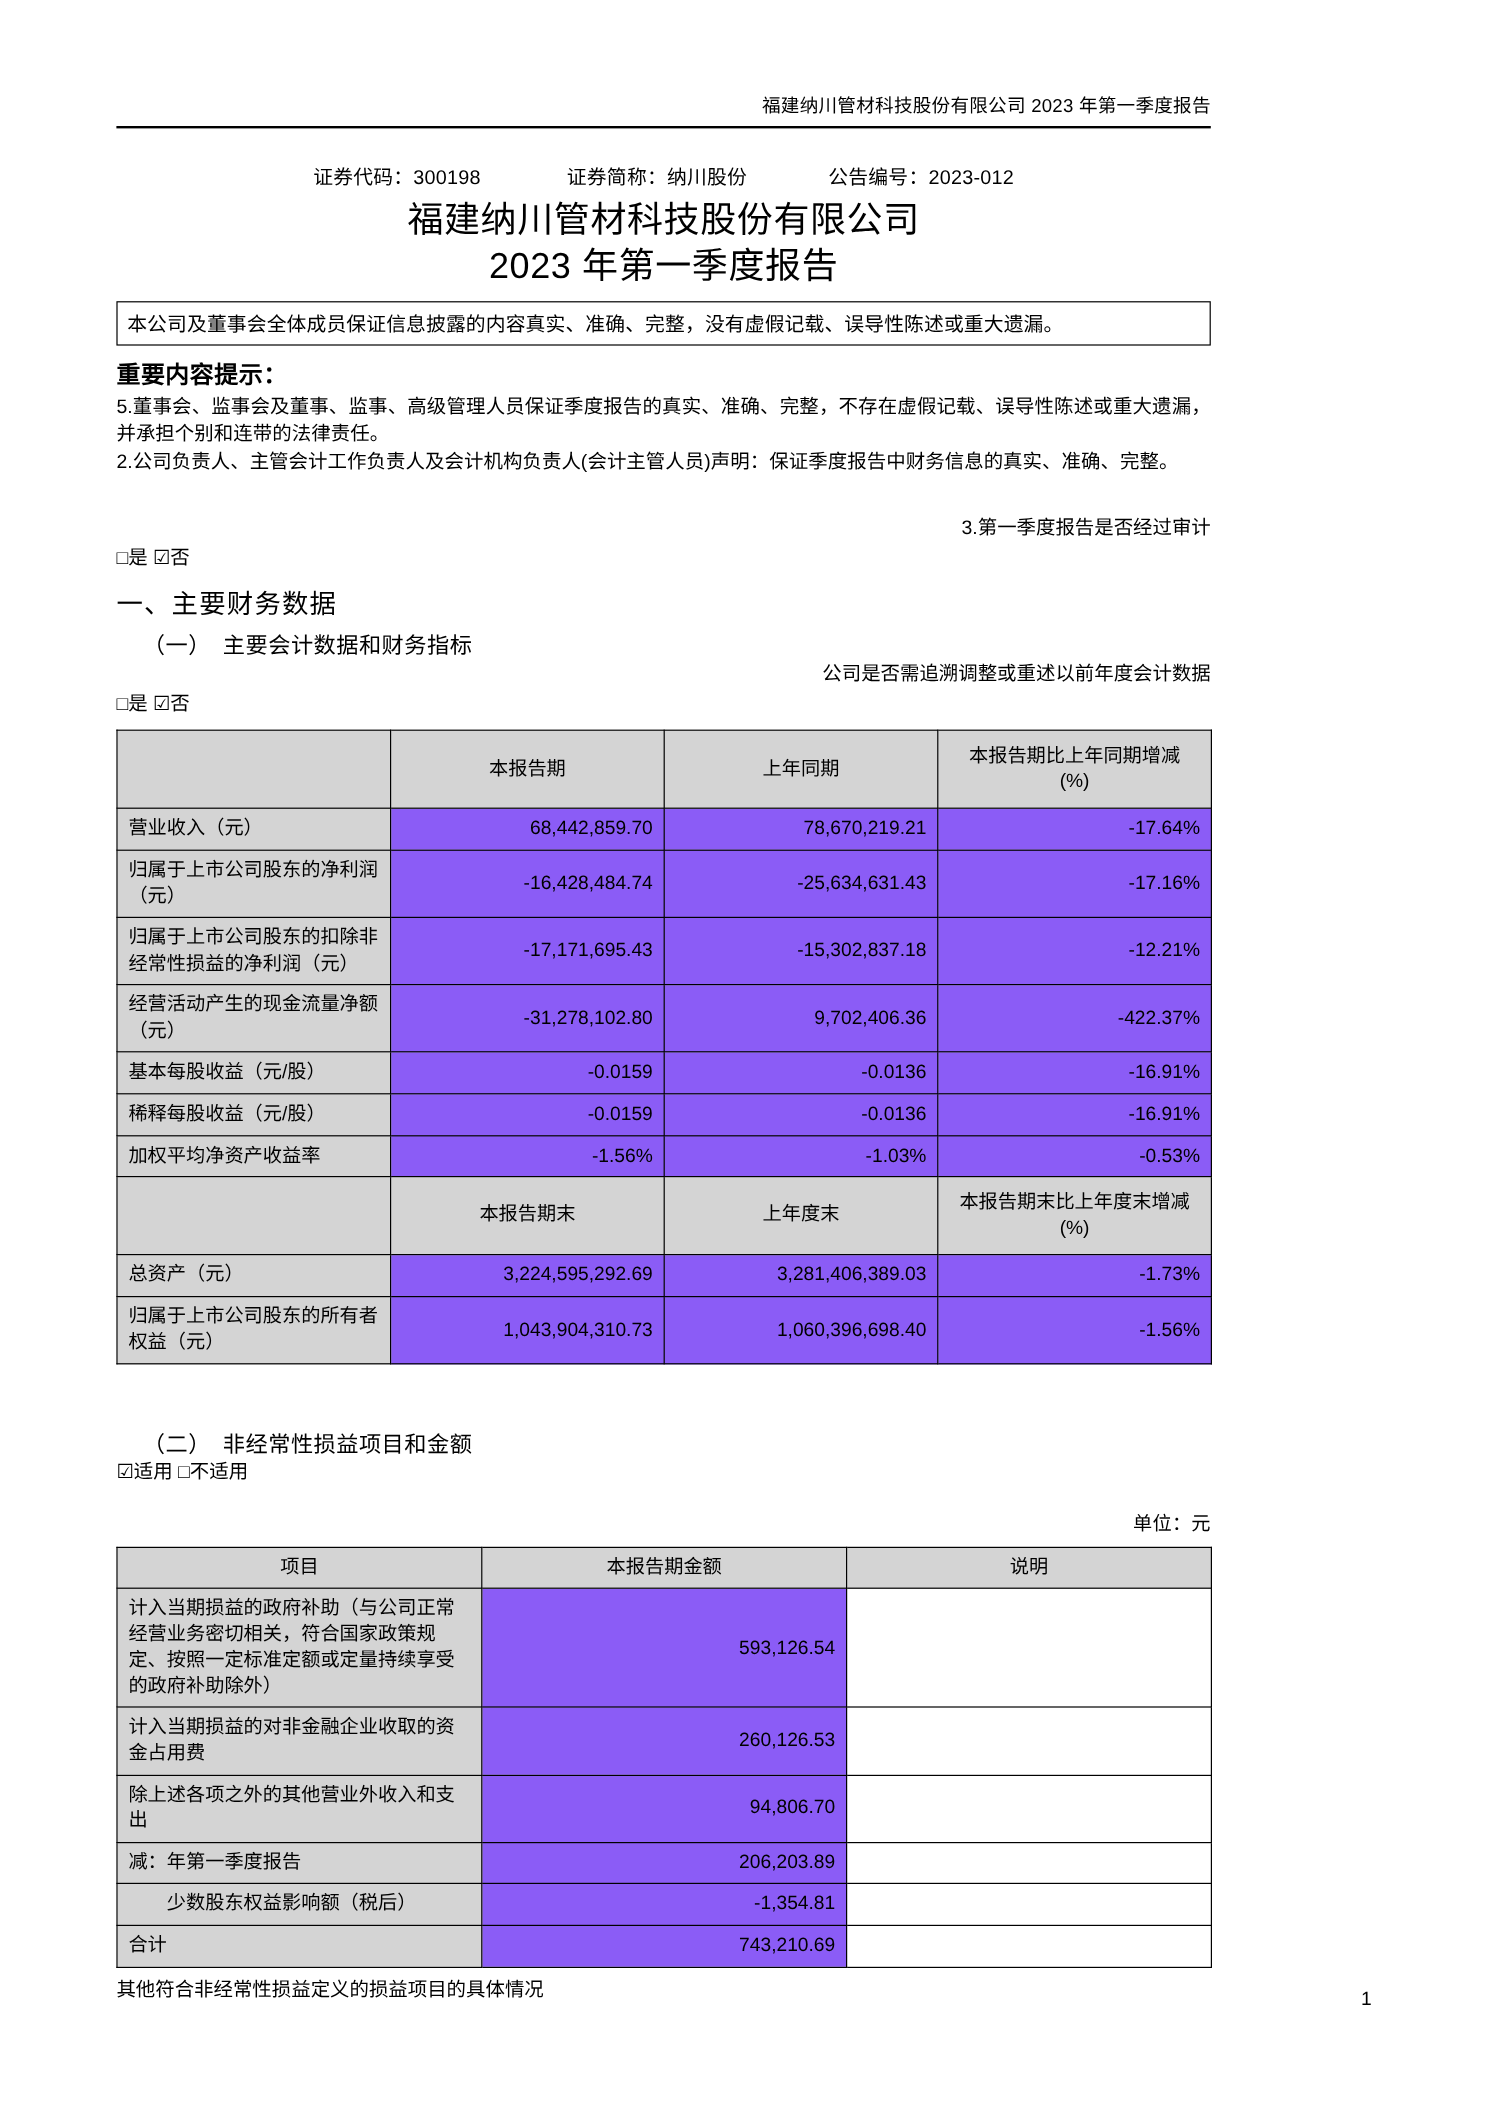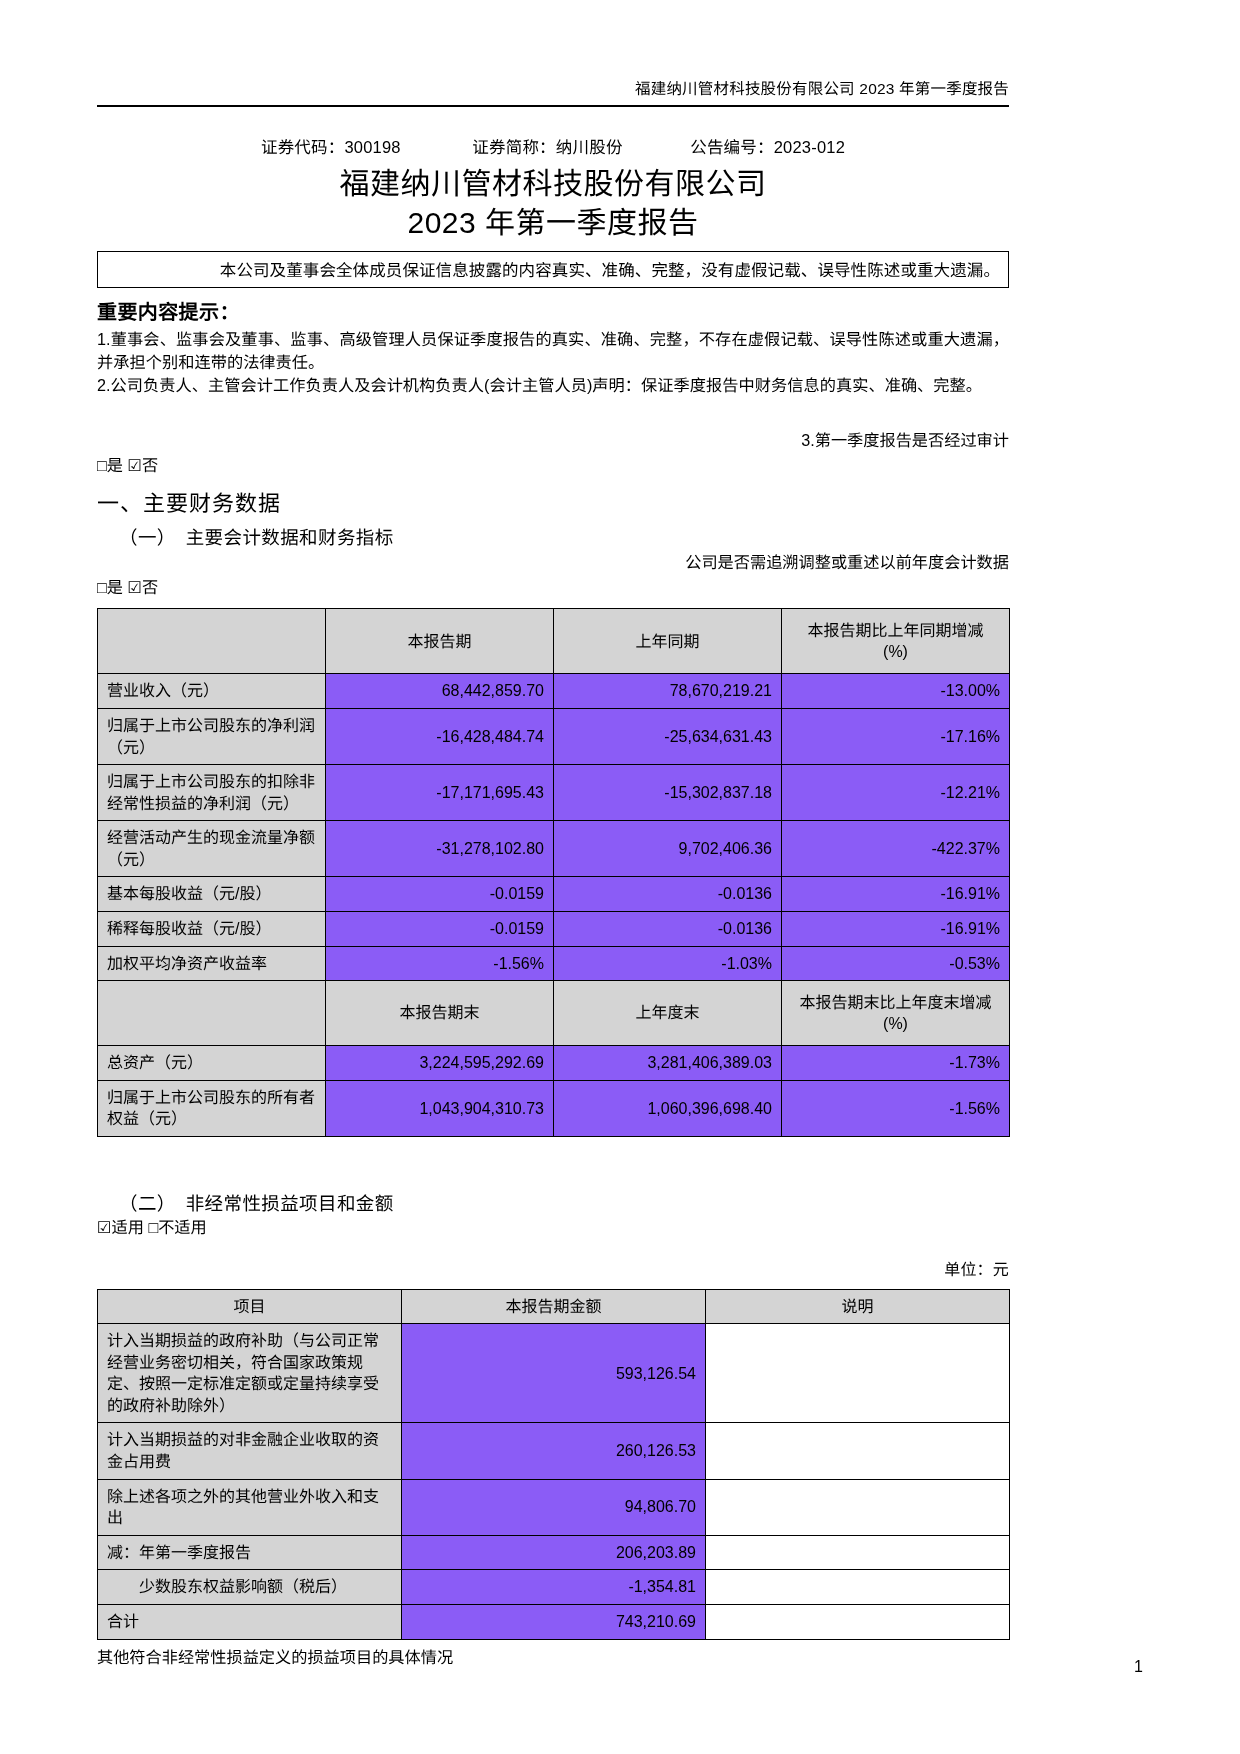--- a/index.html
+++ b/index.html
@@ -68,21 +68,21 @@
     line-height: 1.28;
     margin-top: 1px;
     letter-spacing: 0.5px;
   }
 
   .notice-box {
     border: 1.5px solid #000;
     margin-top: 9px;
     padding: 5px 8px 6px 8px;
     font-size: 16.5px;
-    text-align: right;
+    text-align: left;
     letter-spacing: 0.1px;
     box-sizing: border-box;
   }
 
   .section-bold {
     font-size: 20px;
     font-weight: bold;
     margin-top: 8px;
     letter-spacing: 0.4px;
   }
@@ -197,21 +197,21 @@
       <span class="seg">公告编号：2023-012</span>
     </div>
 
     <div class="doc-title">福建纳川管材科技股份有限公司</div>
     <div class="doc-title-2">2023 年第一季度报告</div>
 
     <div class="notice-box">本公司及董事会全体成员保证信息披露的内容真实、准确、完整，没有虚假记载、误导性陈述或重大遗漏。</div>
 
     <div class="section-bold">重要内容提示：</div>
 
-    <div class="para">1.董事会、监事会及董事、监事、高级管理人员保证季度报告的真实、准确、完整，不存在虚假记载、误导性陈述或重大遗漏，并承担个别和连带的法律责任。</div>
+    <div class="para">5.董事会、监事会及董事、监事、高级管理人员保证季度报告的真实、准确、完整，不存在虚假记载、误导性陈述或重大遗漏，并承担个别和连带的法律责任。</div>
     <div class="para tight">2.公司负责人、主管会计工作负责人及会计机构负责人(会计主管人员)声明：保证季度报告中财务信息的真实、准确、完整。</div>
 
     <div class="spacer-lg"></div>
 
     <div class="q-line">3.第一季度报告是否经过审计</div>
     <div class="checks">□是 ☑否</div>
 
     <div class="h1-cn">一、主要财务数据</div>
 
     <div class="h2-cn">
@@ -236,21 +236,21 @@
           <td class="cell-head r1">
             <span>本报告期比上年同期增减</span><br>
             <span>(%)</span>
           </td>
         </tr>
 
         <tr>
           <td class="cell-label">营业收入（元）</td>
           <td class="cell-num">68,442,859.70</td>
           <td class="cell-num">78,670,219.21</td>
-          <td class="cell-num">-13.00%</td>
+          <td class="cell-num">-17.64%</td>
         </tr>
         <tr>
           <td class="cell-label">归属于上市公司股东的净利润（元）</td>
           <td class="cell-num">-16,428,484.74</td>
           <td class="cell-num">-25,634,631.43</td>
           <td class="cell-num">-17.16%</td>
         </tr>
         <tr>
           <td class="cell-label">归属于上市公司股东的扣除非经常性损益的净利润（元）</td>
           <td class="cell-num">-17,171,695.43</td>

